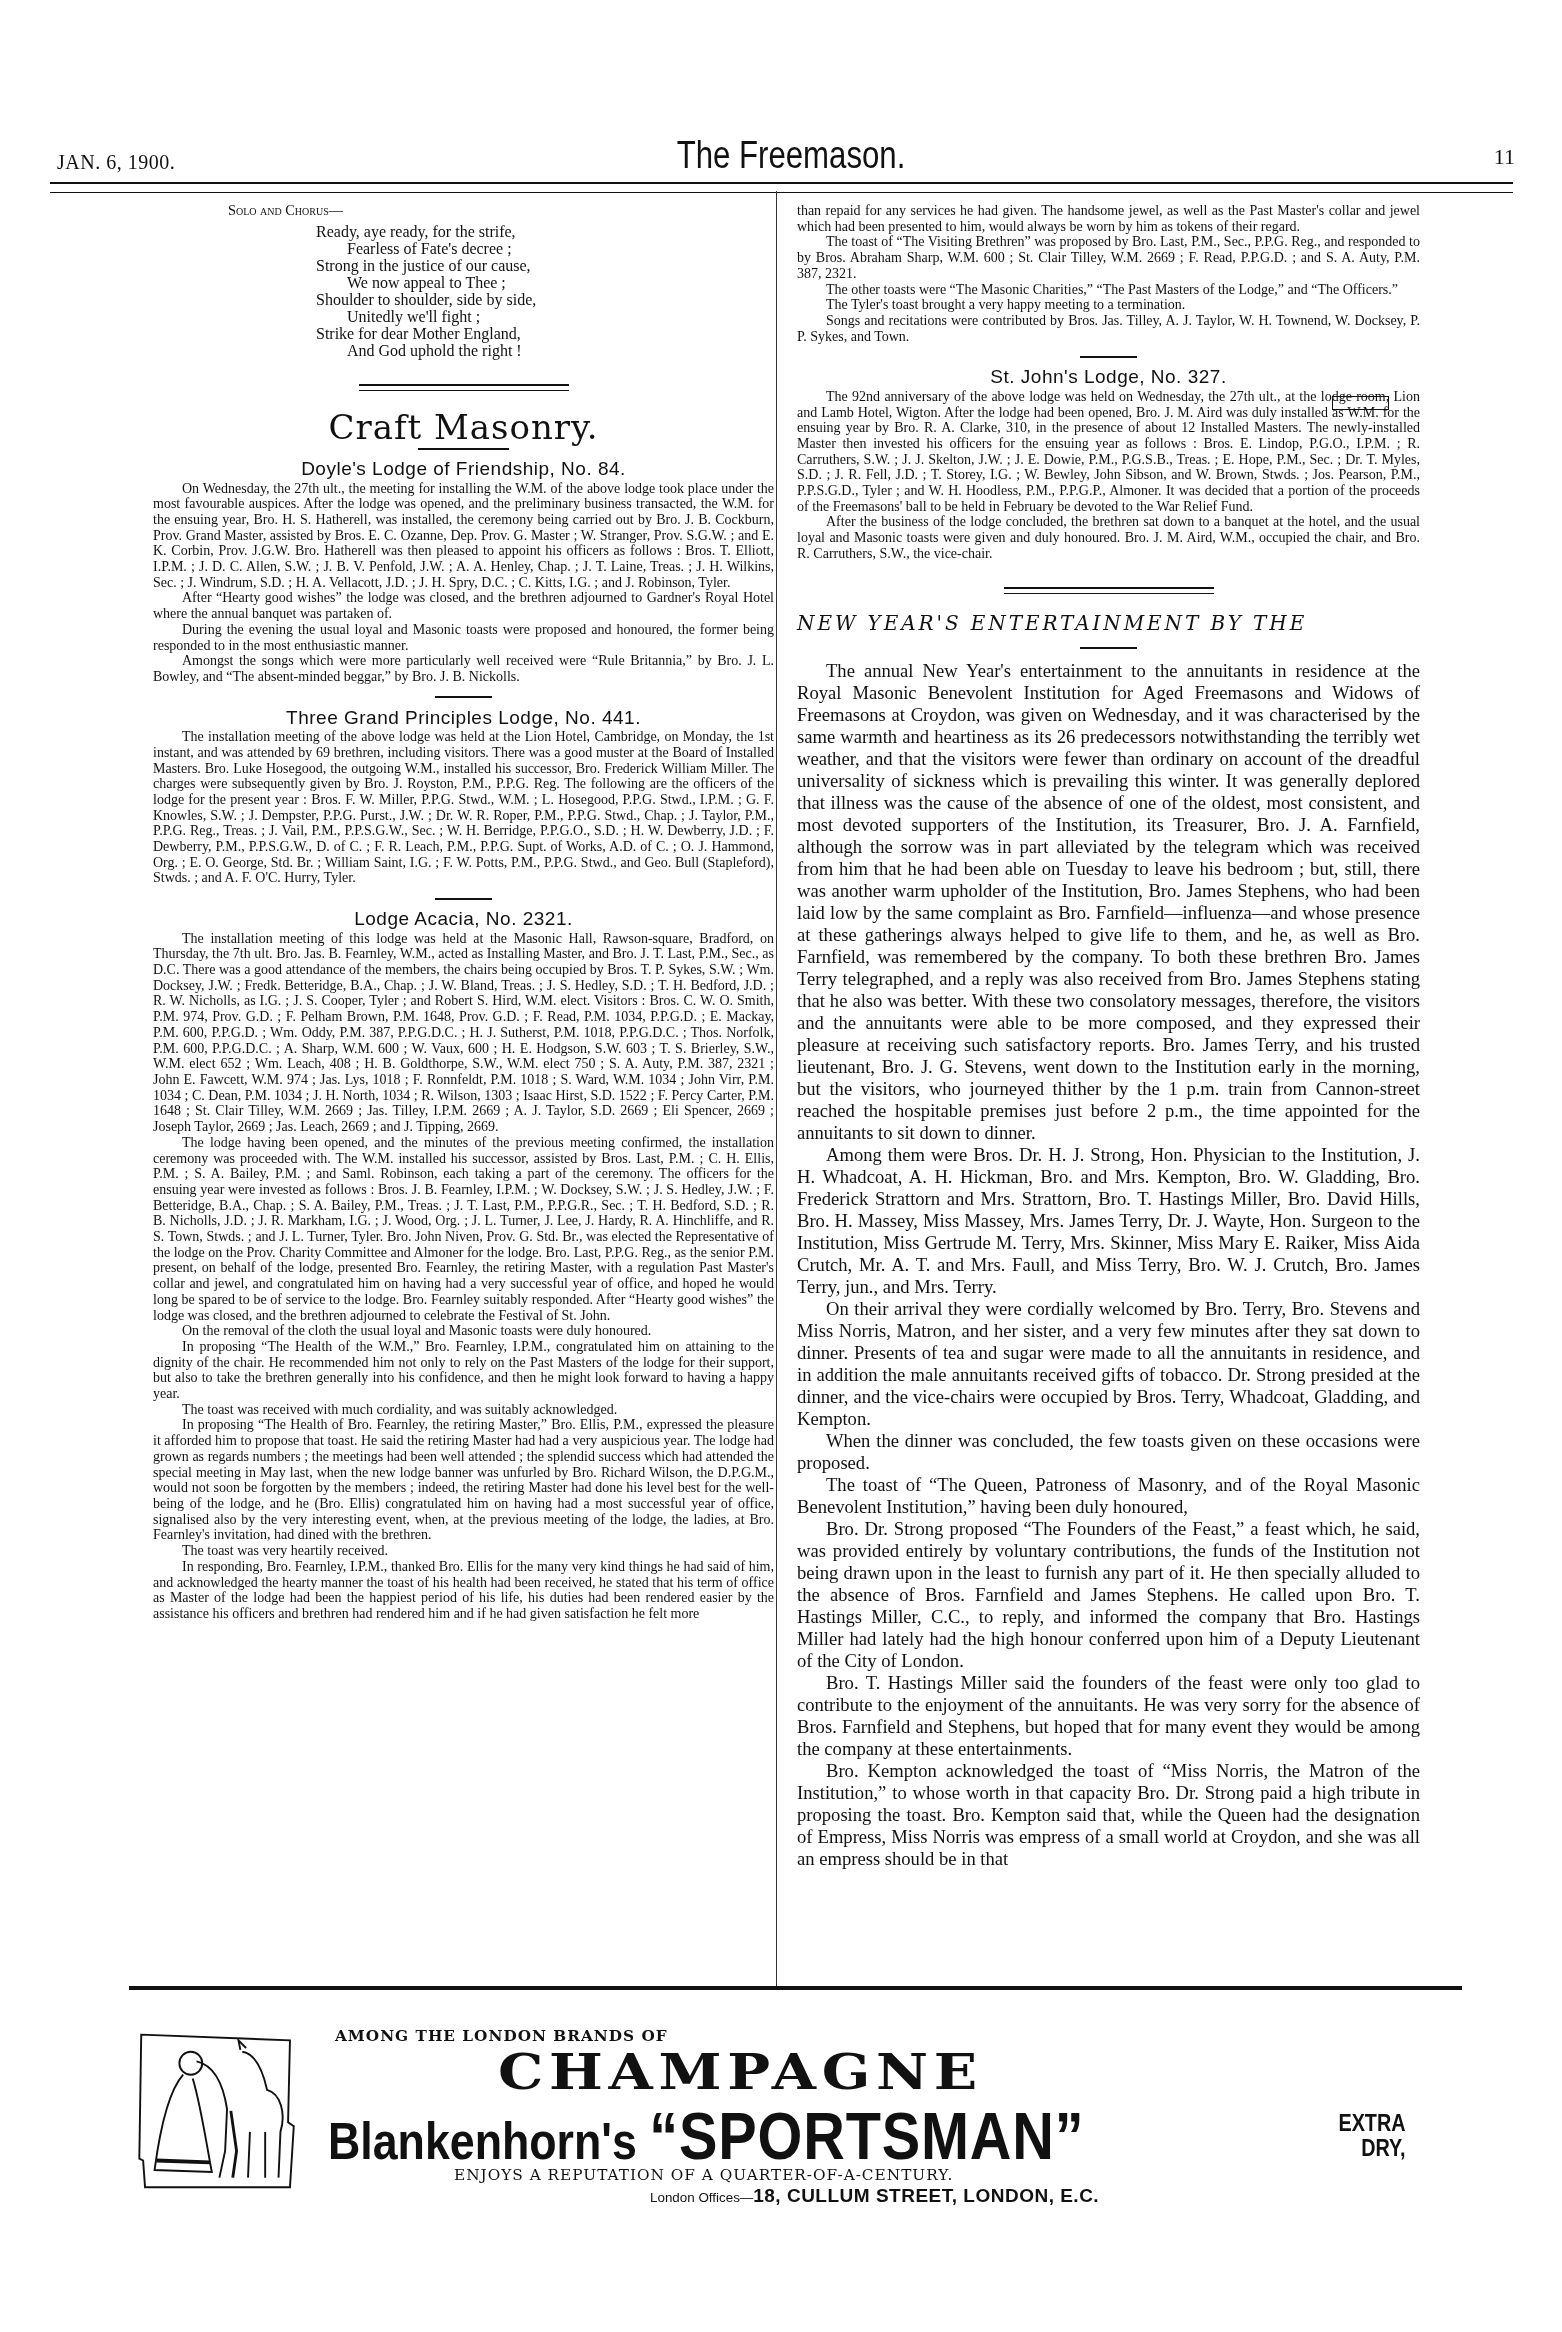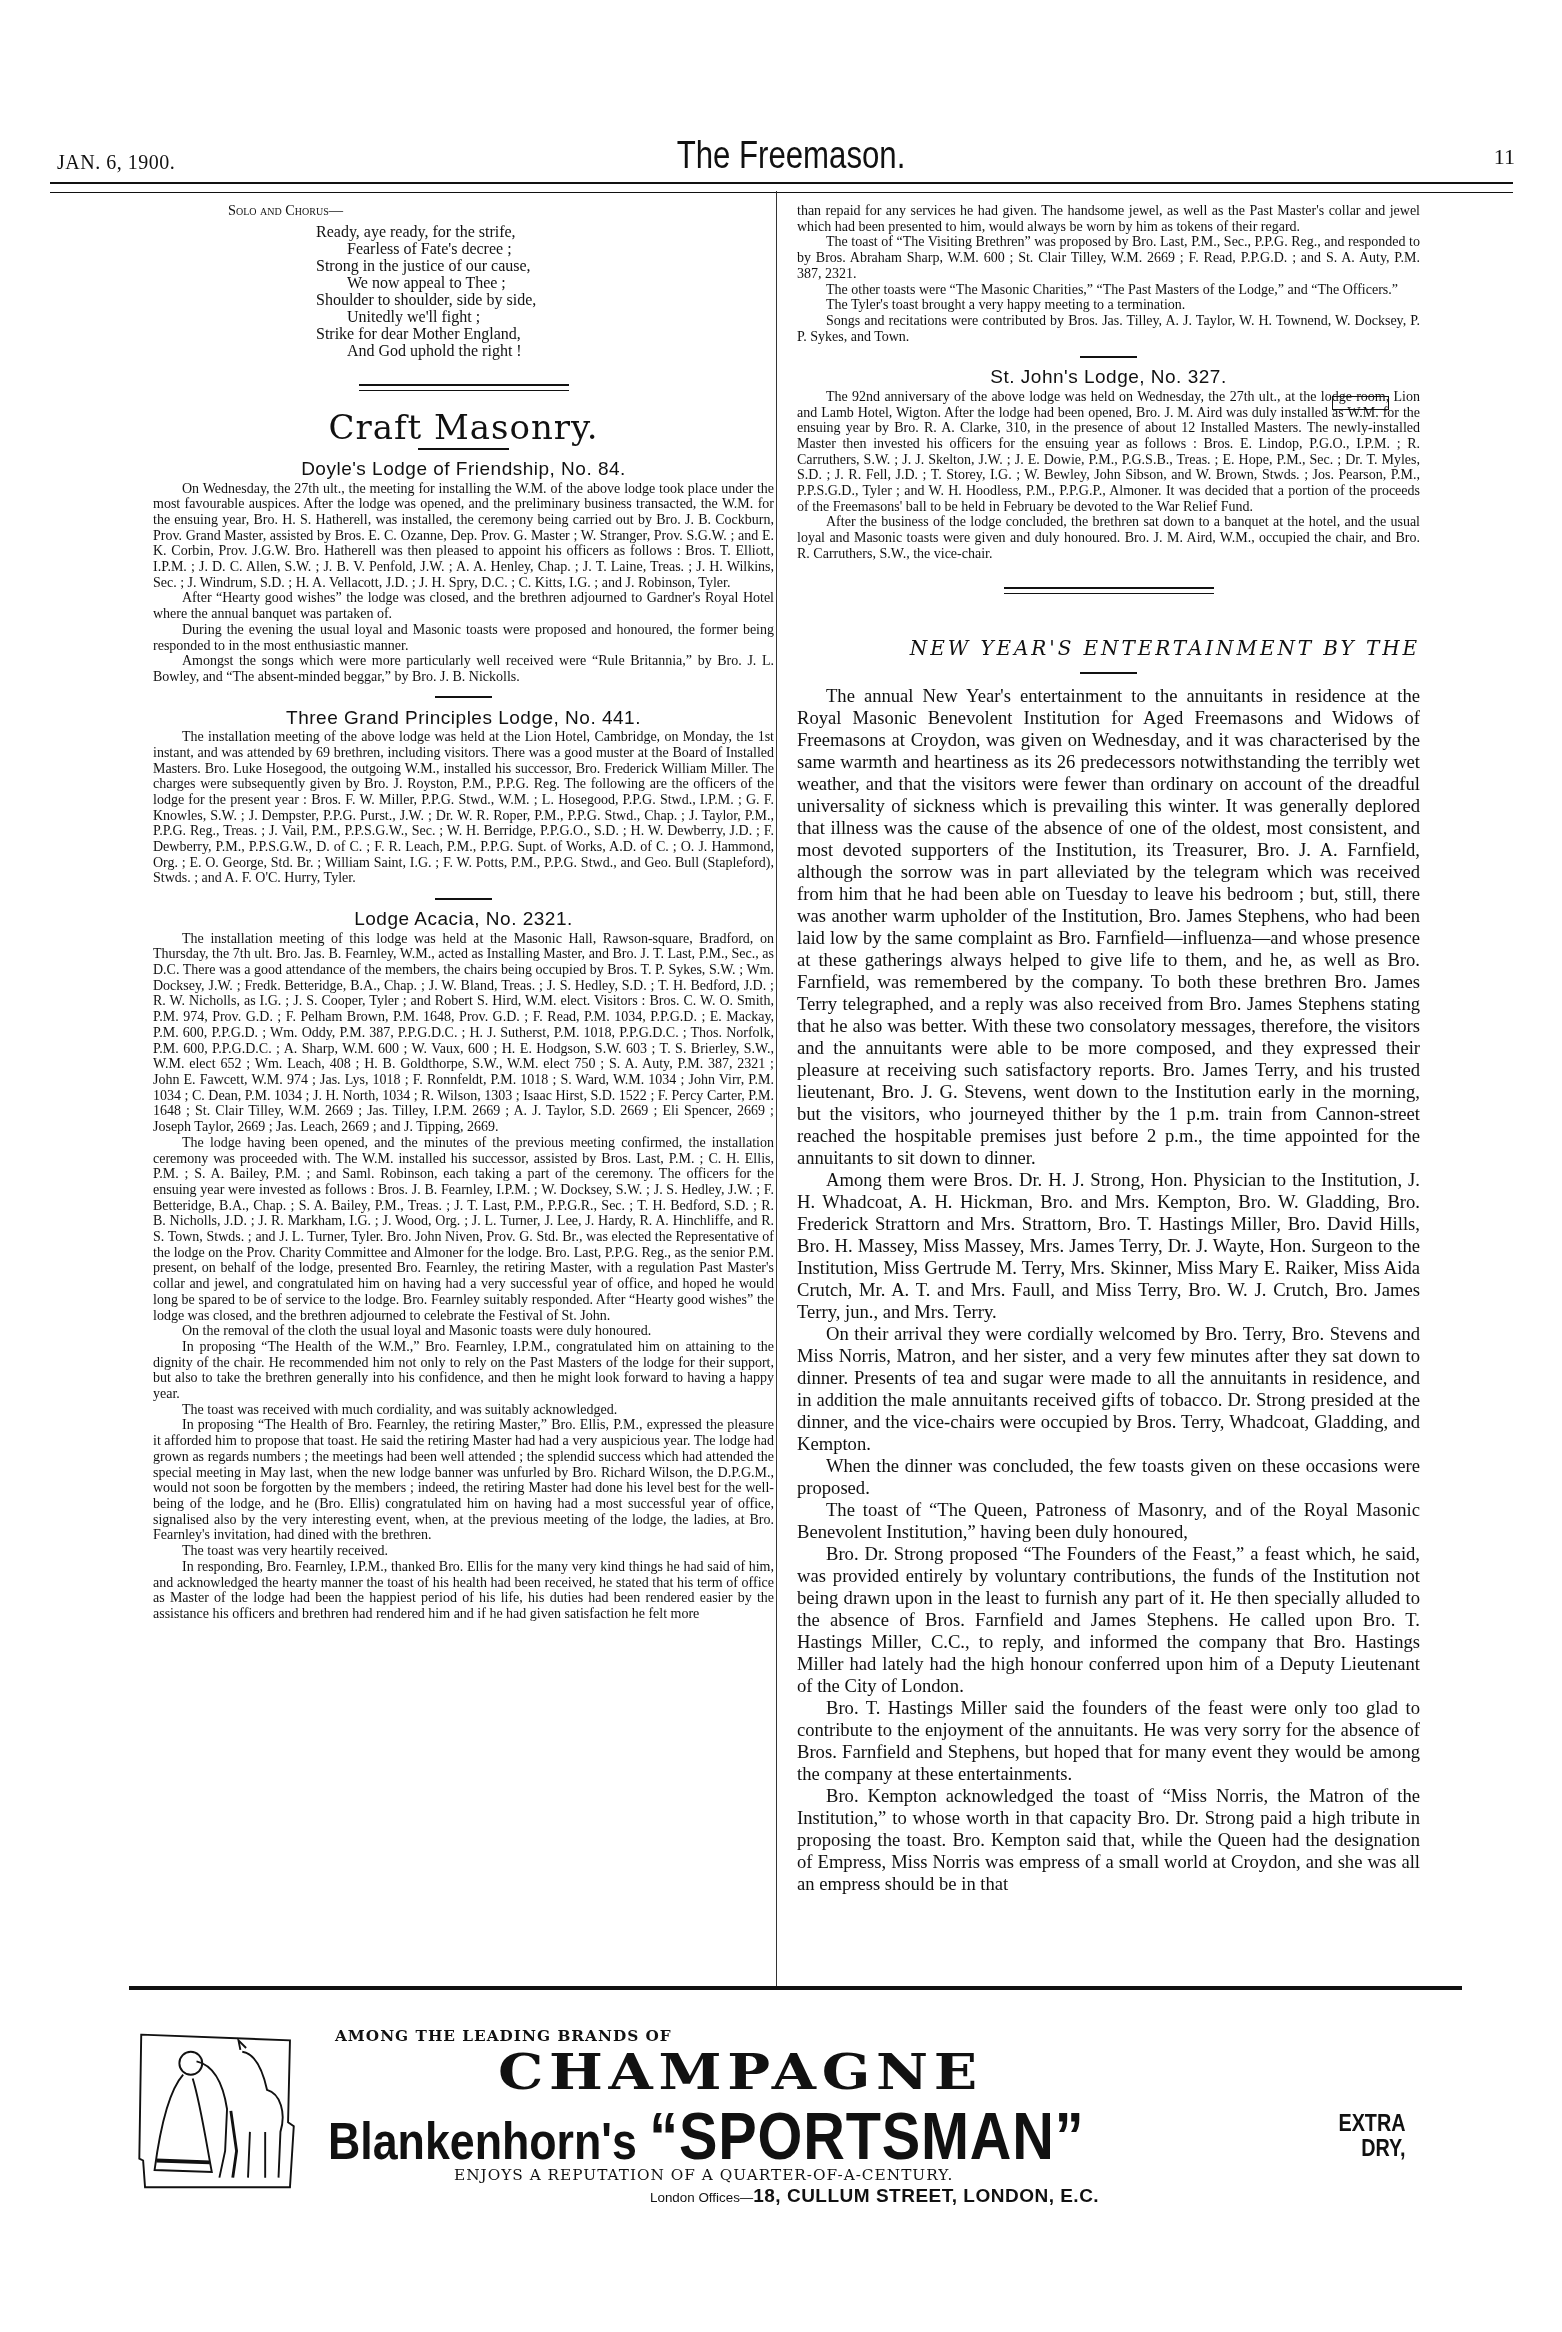--- a/index.html
+++ b/index.html
@@ -17,21 +17,21 @@
   .col p.noindent { text-indent: 0; }
   .col-right .benev p { font-size: 18.6px; line-height: 22px; text-indent: 29px; }
   .solo-label { font-variant: small-caps; font-size: 14.3px; margin-left: 75px; }
   .verse { margin-left: 163px; font-size: 16px; line-height: 17px; margin-top: 3.8px; }
   .verse div.in { padding-left: 31px; }
   .rule-double { margin: 25px auto 0; width: 210px; height: 4.8px; border-top: 2.9px solid #111; border-bottom: 1px solid #111; }
   .rule-short { margin: 11.5px auto; width: 91px; height: 0; border-top: 2.9px solid #111; }
   .rule-short.sm { width: 57px; }
   .section-title { text-align: center; font-family: "DejaVu Serif", serif; font-weight: normal; font-size: 34px; margin-top: 29px; letter-spacing: 1px; }
   .lodge-head { text-align: center; font-family: Liberation Sans, sans-serif; font-size: 19px; margin: 5.7px 0 3.8px; letter-spacing: 0.5px; }
-  .ital-head { text-align: right; font-family: "DejaVu Serif", serif; font-style: italic; font-size: 20px; line-height: 24px; letter-spacing: 2.9px; margin-top: 42px; }
+  .ital-head { text-align: left; font-family: "DejaVu Serif", serif; font-style: italic; font-size: 20px; line-height: 24px; letter-spacing: 2.9px; margin-top: 17px; }
   .bottom-rule { position: absolute; left: 129px; top: 1986px; width: 1333px; height: 0; border-top: 4.8px solid #111; }
   .ad { position: absolute; left: 129px; top: 2017px; width: 1357px; height: 182px; }
   .ad-illus { position: absolute; left: 7.6px; top: 9.6px; width: 161px; height: 164px; }
   .ad-line1 { position: absolute; left: 206px; top: 9.6px; font-family: "DejaVu Serif", serif; font-weight: bold; font-size: 15.3px; letter-spacing: 1px; }
   .ad-champ { position: absolute; left: 0; right: 134px; top: 21px; text-align: center; font-family: "DejaVu Serif", serif; font-weight: bold; font-size: 57px; letter-spacing: 5.7px; transform: scaleY(0.85); }
   .ad-brand { position: absolute; left: 199px; top: 80px; font-family: "Liberation Sans", sans-serif; font-weight: bold; font-size: 52px; transform: scaleX(0.86); transform-origin: left; white-space: nowrap; }
   .ad-sports { font-size: 67px; letter-spacing: 1px; }
   .ad-extra { position: absolute; left: 1204px; top: 94px; font-family: "Liberation Sans", sans-serif; font-weight: bold; font-size: 23px; line-height: 25px; text-align: right; transform: scaleX(0.86); }
   .ad-enjoys { position: absolute; left: 325px; top: 149px; font-family: "DejaVu Serif", serif; font-size: 15.3px; letter-spacing: 1px; }
   .ad-office { position: absolute; left: 521px; top: 168px; font-family: "Liberation Sans", sans-serif; white-space: nowrap; }
@@ -142,21 +142,21 @@
       <circle cx="56" cy="38" r="12"></circle>
       <path d="M48 50 C30 70 22 120 18 150 L78 152 C72 120 66 80 58 54"></path>
       <path d="M20 140 L76 142" stroke-width="4"></path>
       <path d="M62 36 C80 40 90 60 94 86 L92 130 L86 158"></path>
       <path d="M98 88 L104 130 L100 158" stroke-width="3"></path>
       <path d="M110 26 C124 28 132 48 136 66 C150 70 156 90 150 110 L148 158"></path>
       <path d="M118 110 L116 158 M134 110 L134 158"></path>
       <path d="M108 24 L106 14 L114 22"></path>
     </svg>
   </div>
-  <div class="ad-line1">AMONG THE LEADING BRANDS OF</div>
+  <div class="ad-line1">AMONG THE LONDON BRANDS OF</div>
   <div class="ad-champ">CHAMPAGNE</div>
   <div class="ad-brand">
     <span>Blankenhorn's</span>
     <span class="ad-sports">“SPORTSMAN”</span>
   </div>
   <div class="ad-extra">
     <div>EXTRA</div>
     <div>DRY,</div>
   </div>
   <div class="ad-enjoys">ENJOYS A REPUTATION OF A QUARTER-OF-A-CENTURY.</div>

